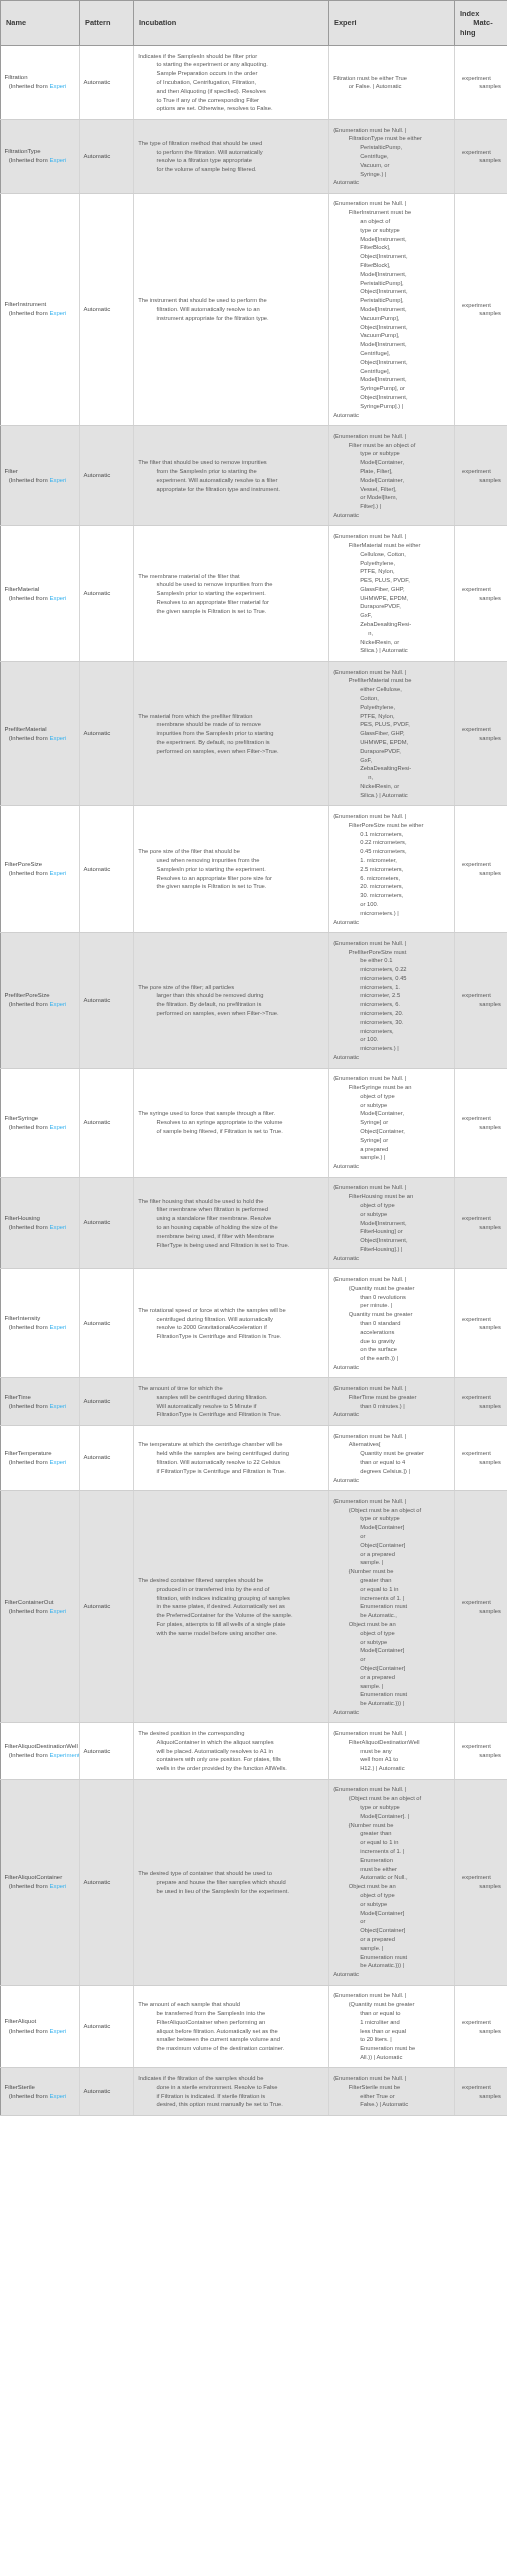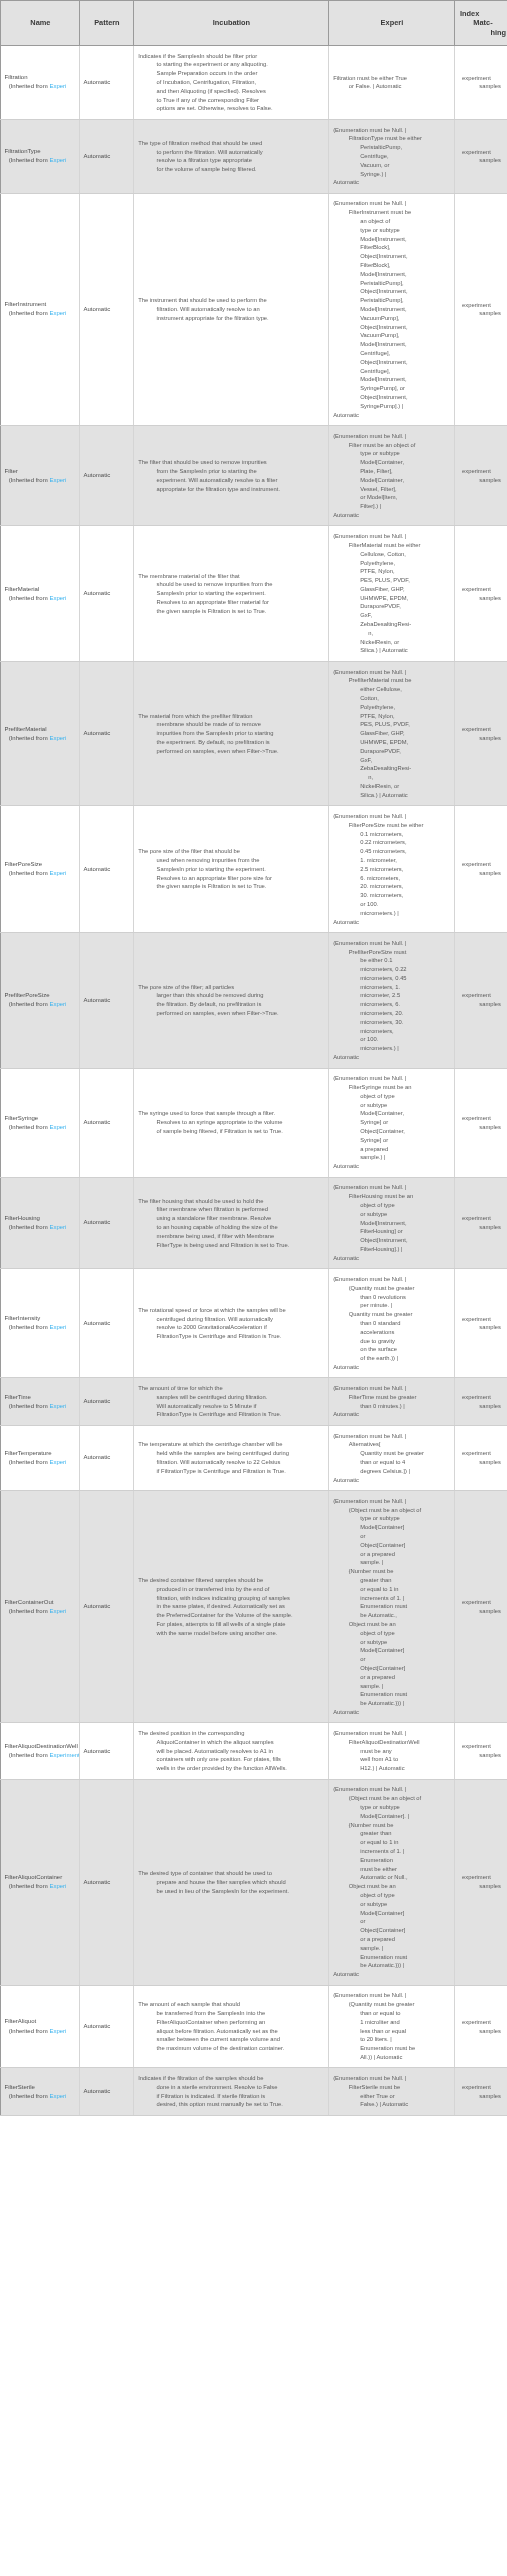--- a/index.html
+++ b/index.html
@@ -25,33 +25,33 @@
   .options-table col.c-pattern { width: 126px; }
   .options-table col.c-index   { width:  54px; }
 
   thead th {
     background: #e2e2e2;
     border: 0.7px solid #9a9a9a;
     border-top: none;
     font-size: 7.4px;
     font-weight: bold;
     color: #3a3a3a;
-    text-align: center;
+    text-align: left;
     vertical-align: middle;
     padding: 5.7px 4.2px 5.7px 5px;
     height: 32.5px;
     line-height: 1.25;
   }
   thead th.th-index {
     text-align: left;
     padding-right: 2px;
   }
   thead th.th-index .idx-l1 { display: block; text-align: left; }
   thead th.th-index .idx-l2 { display: block; text-align: center; }
-  thead th.th-index .idx-l3 { display: block; text-align: right; }
+  thead th.th-index .idx-l3 { display: block; text-align: left; }
 
   tbody td {
     border: 0.7px solid #cfcfcf;
     border-left-color: #d5d5d5;
     border-right-color: #d5d5d5;
     vertical-align: middle;
     font-size: 5.8px;
     line-height: 1.52;
     color: #5b5b5b;
     padding: 4.2px 3.5px;

